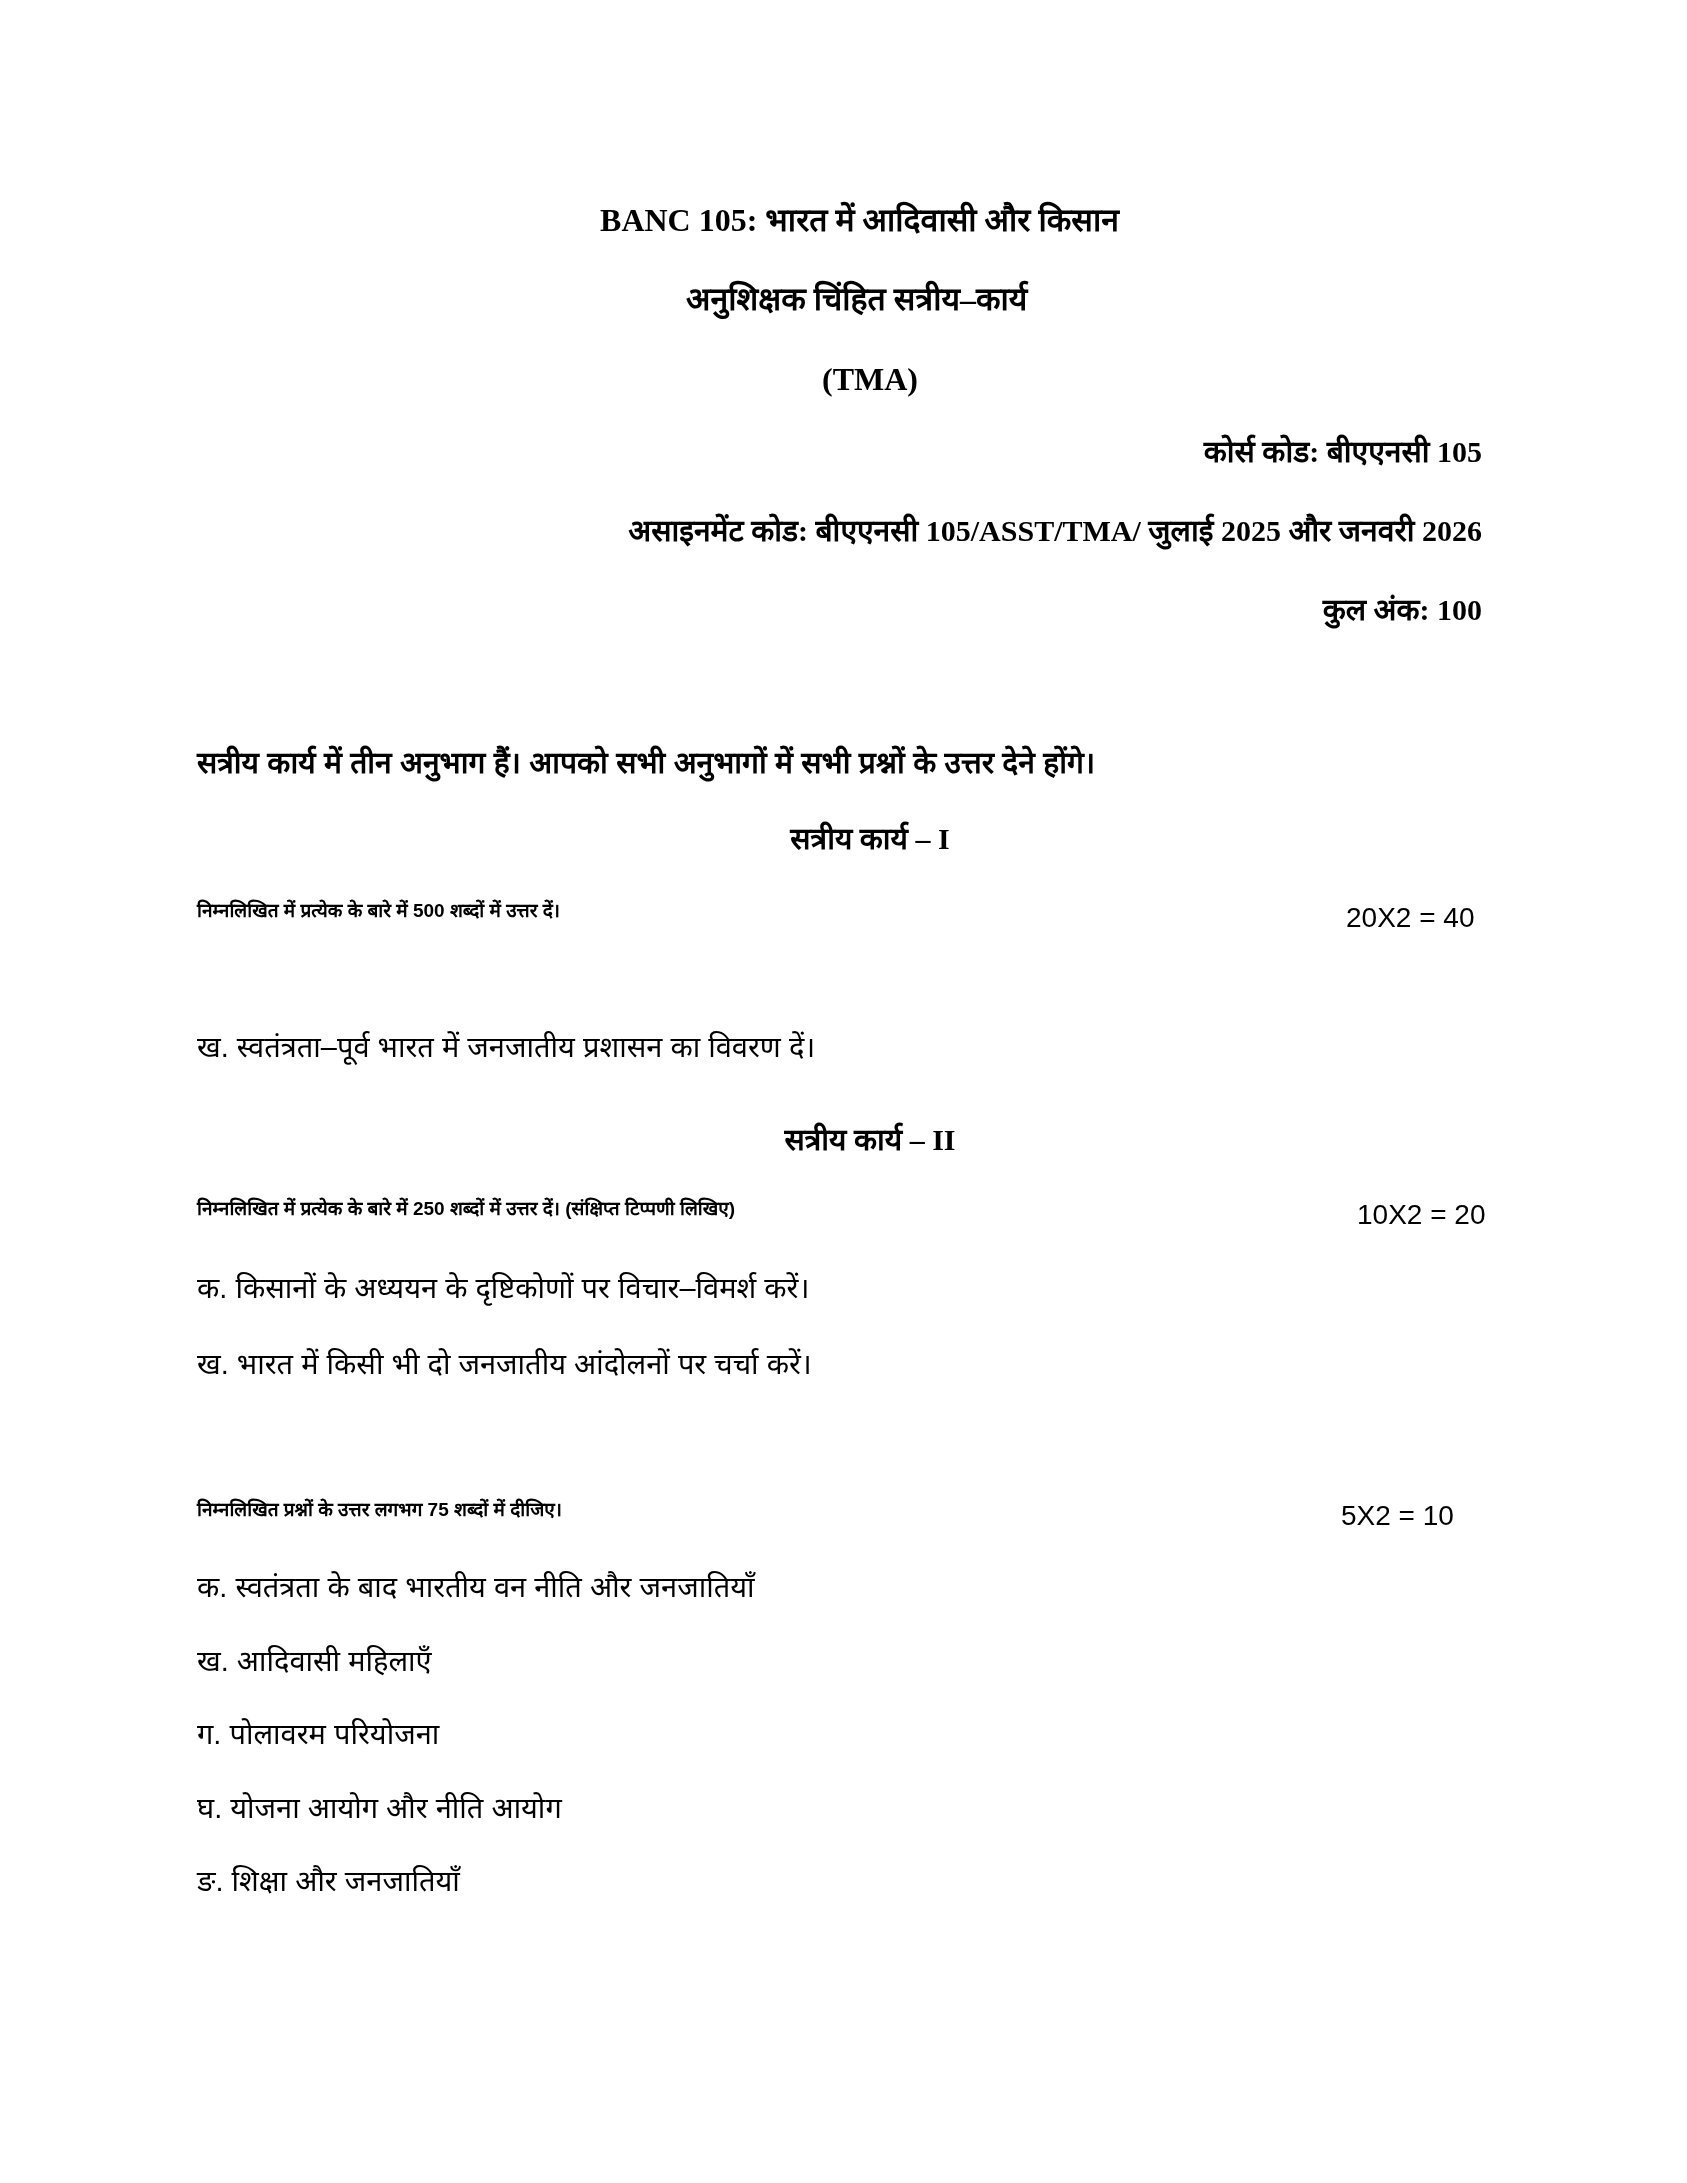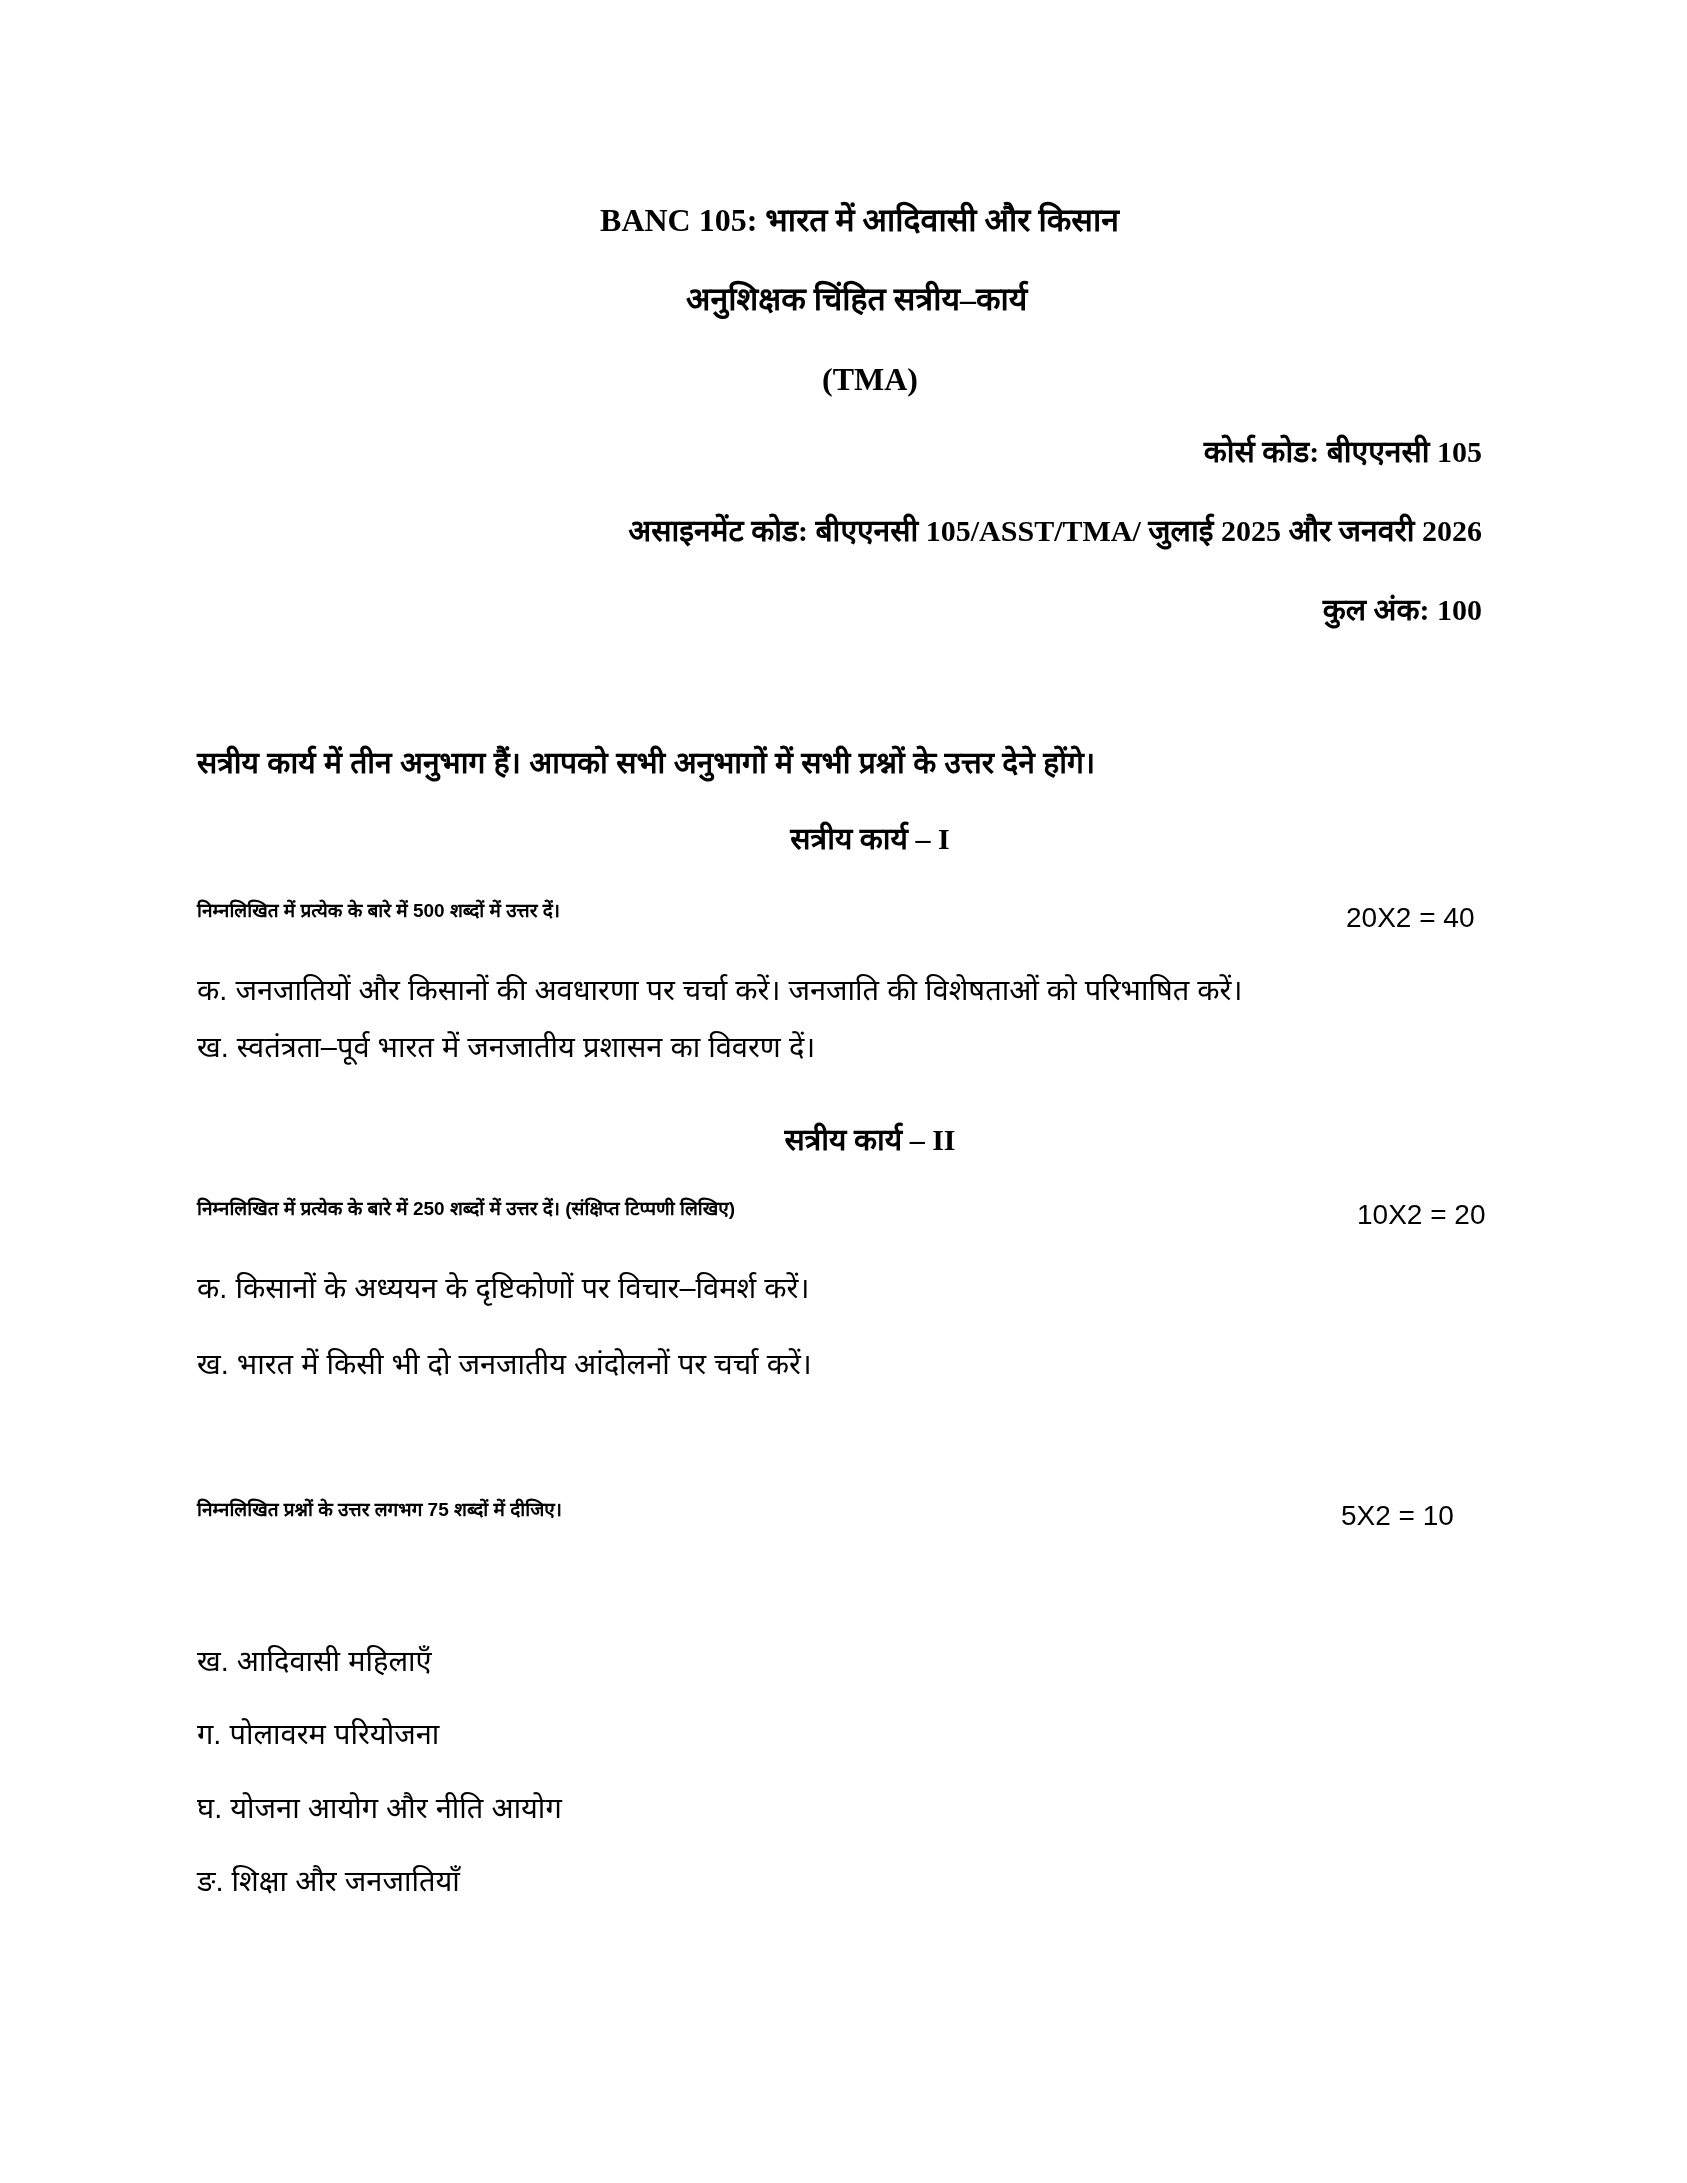--- a/index.html
+++ b/index.html
@@ -80,30 +80,30 @@
 
   <div class="line hdr right-edge" style="top:437px;">कोर्स कोड: बीएएनसी 105</div>
   <div class="line hdr right-edge" style="top:516px;">असाइनमेंट कोड: बीएएनसी 105/ASST/TMA/ जुलाई 2025 और जनवरी 2026</div>
   <div class="line hdr right-edge" style="top:595px;">कुल अंक: 100</div>
 
   <div class="line instr" style="top:748px; font-size:30px;">सत्रीय कार्य में तीन अनुभाग हैं। आपको सभी अनुभागों में सभी प्रश्नों के उत्तर देने होंगे।</div>
 
   <div class="line center sec-heading" style="top:824px; padding-left:26.5px;">सत्रीय कार्य – I</div>
   <div class="line instr" style="top:901px;">निम्नलिखित में प्रत्येक के बारे में 500 शब्दों में उत्तर दें।</div>
   <div class="line marks" style="top:904px; left:1298px;">20X2 = 40</div>
-  <div class="line q" style="top:976px;">क. जनजातियों और किसानों की अवधारणा पर चर्चा करें। जनजाति की विशेषताओं को परिभाषित करें।</div>
   <div class="line q" style="top:1033px;">ख. स्वतंत्रता–पूर्व भारत में जनजातीय प्रशासन का विवरण दें।</div>
 
   <div class="line center sec-heading" style="top:1125px; padding-left:26.5px;">सत्रीय कार्य – II</div>
   <div class="line instr" style="top:1199px;">निम्नलिखित में प्रत्येक के बारे में 250 शब्दों में उत्तर दें। (संक्षिप्त टिप्पणी लिखिए)</div>
   <div class="line marks" style="top:1201px; left:1309px;text-align:center;">10X2 = 20</div>
   <div class="line q" style="top:1274px;">क. किसानों के अध्ययन के दृष्टिकोणों पर विचार–विमर्श करें।</div>
   <div class="line q" style="top:1350px;">ख. भारत में किसी भी दो जनजातीय आंदोलनों पर चर्चा करें।</div>
 
   <div class="line instr" style="top:1500px;">निम्नलिखित प्रश्नों के उत्तर लगभग 75 शब्दों में दीजिए।</div>
   <div class="line marks" style="top:1502px; left:1293px;">5X2 = 10</div>
+  <div class="line q" style="top:1573px;">क. स्वतंत्रता के बाद भारतीय वन नीति और जनजातियाँ</div>
   <div class="line q" style="top:1647px;">ख. आदिवासी महिलाएँ</div>
   <div class="line q" style="top:1720px;">ग. पोलावरम परियोजना</div>
   <div class="line q" style="top:1794px;">घ. योजना आयोग और नीति आयोग</div>
   <div class="line q" style="top:1867px;">ङ. शिक्षा और जनजातियाँ</div>
 
 </div>
 
 
 </body></html>

